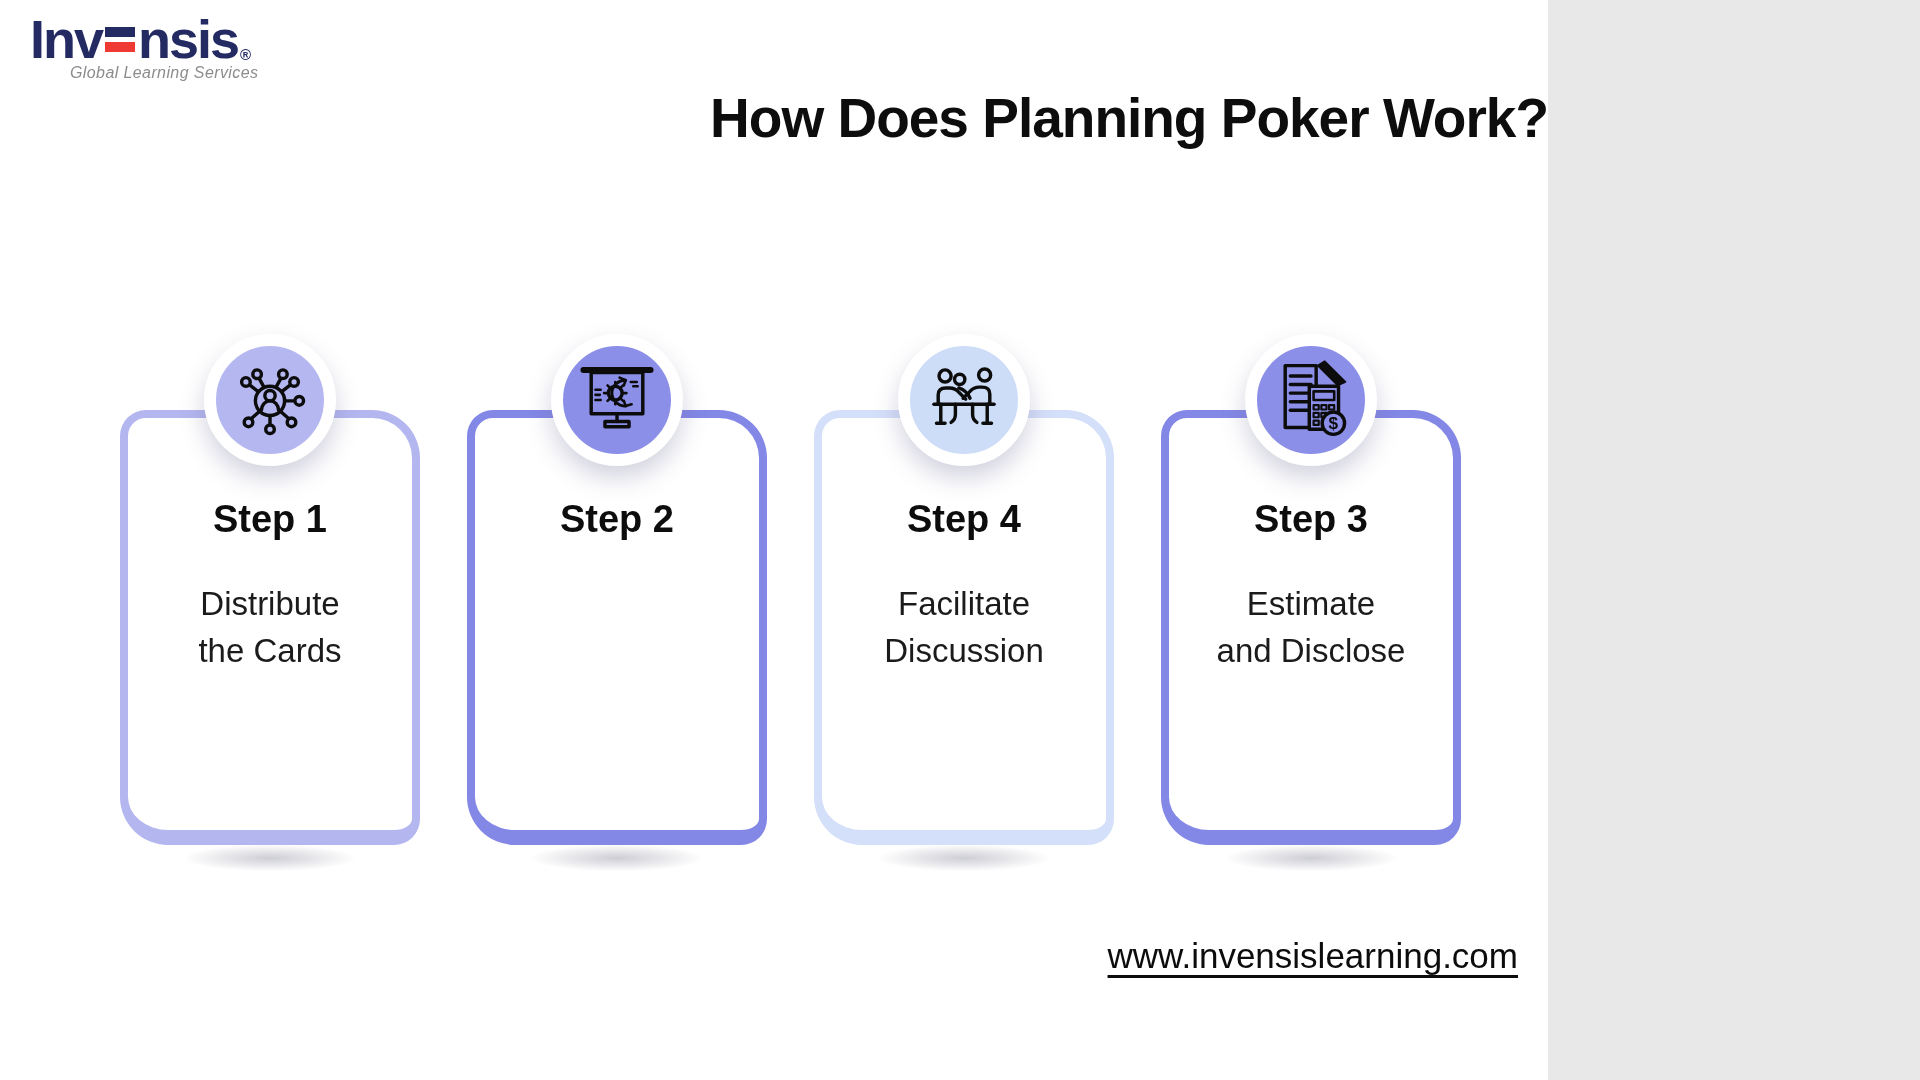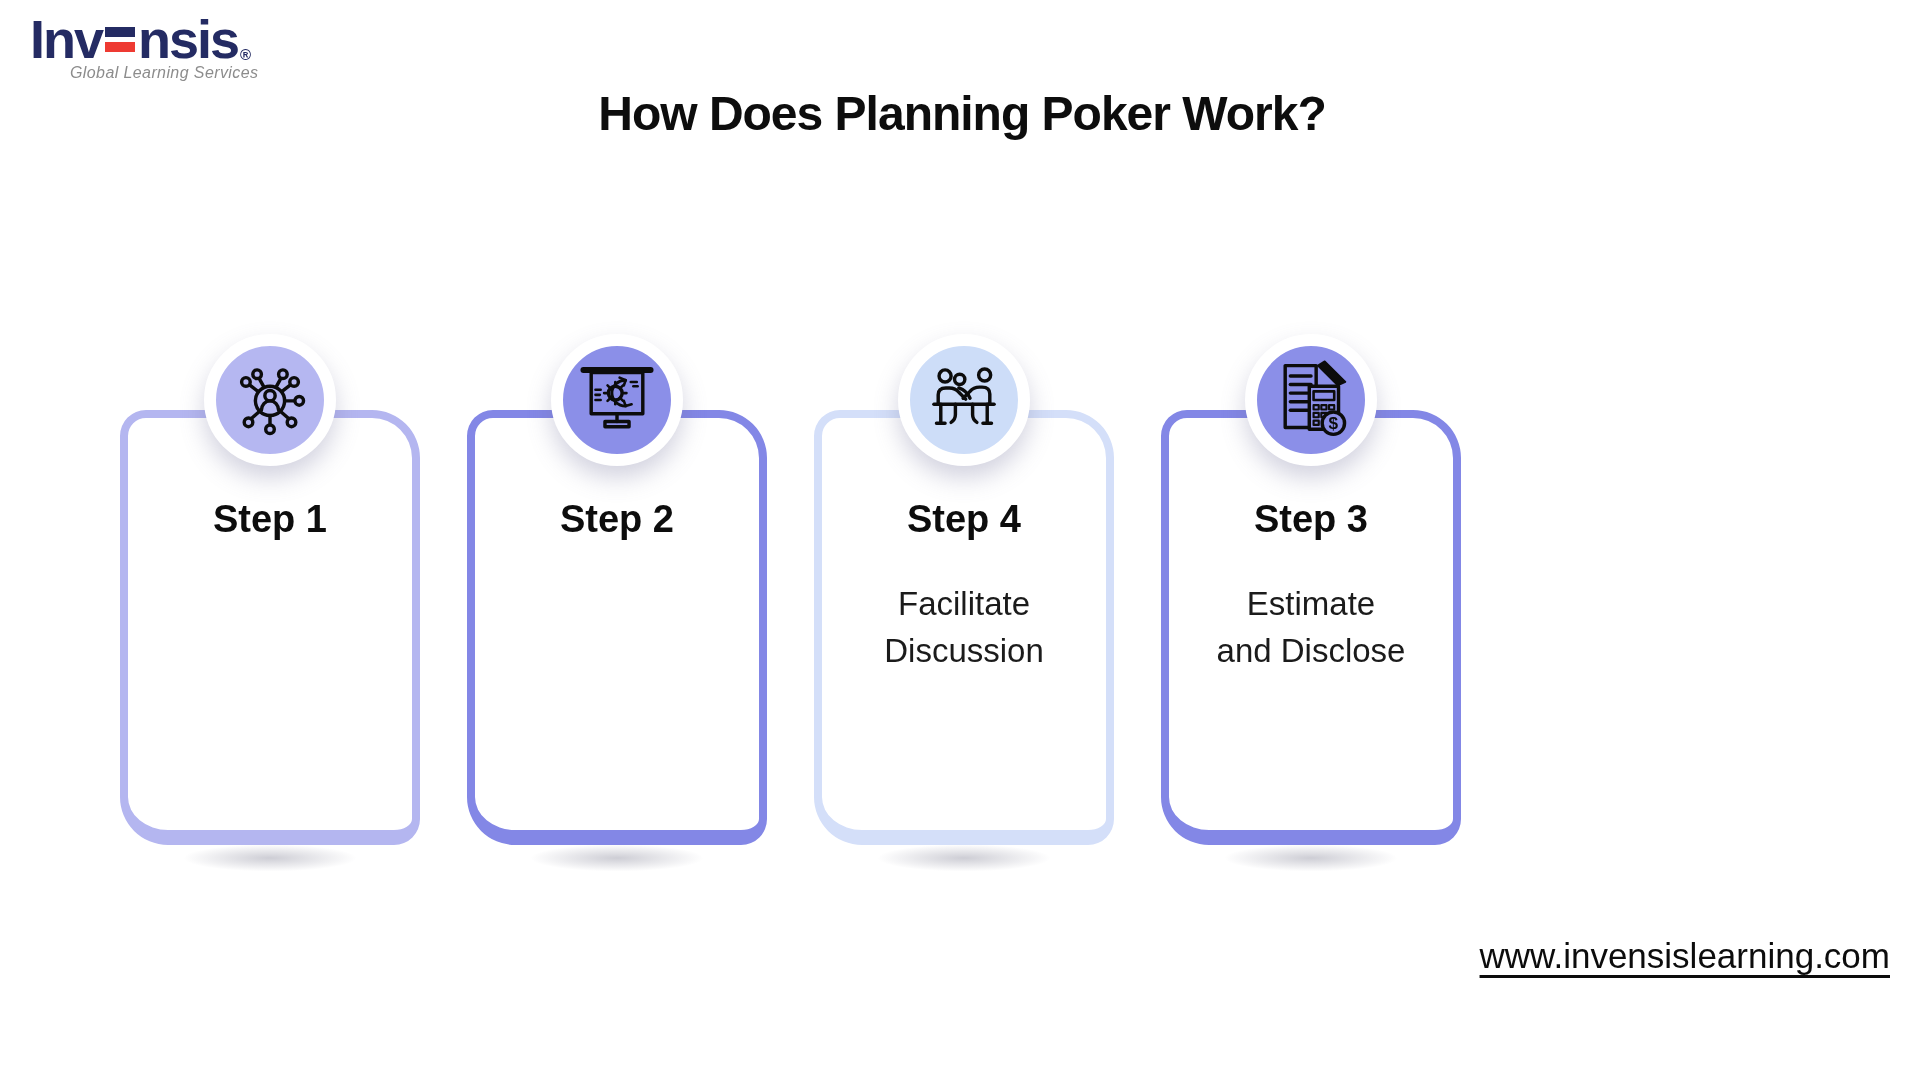--- a/index.html
+++ b/index.html
@@ -1,35 +1,35 @@
 <!DOCTYPE html>
 <html><head>
 <meta charset="utf-8">
 <style>
   * { margin:0; padding:0; box-sizing:border-box; }
   body { background:#e8e8e8; }
   .stage {
-    position:relative; width:1920px; height:1080px; background:#ffffff;
+    position:relative; width:1548px; height:1080px; background:#ffffff;
     overflow:hidden; font-family:"Liberation Sans", sans-serif;
   }
 
   
   .logo { position:absolute; left:30px; top:12px; --navy:#242b63; --red:#ee3a32; }
   .logo-row { display:flex; align-items:flex-start; }
   .logo-text { font-size:54px; font-weight:700; color:var(--navy); letter-spacing:-2px; line-height:1; }
   .ebars { display:inline-block; position:relative; width:30px; height:44px; margin:0 3px; vertical-align:bottom; }
   .ebars .b1 { position:absolute; left:0; top:15px;  width:30px; height:10px; background:var(--navy); }
   .ebars .b2 { position:absolute; left:0; top:30px; width:30px; height:10px; background:var(--red); }
   .regmark { font-size:15px; font-weight:700; color:var(--navy); margin-top:34px; margin-left:2px; }
   .tagline { font-size:16px; font-style:italic; color:#8c8c8c; letter-spacing:0.4px; margin-top:-2px; margin-left:40px; }
 
   
   .title {
-    position:absolute; left:4px; right:0; top:86px; text-align:center;
-    font-size:48px; font-weight:800; letter-spacing:-1px; color:#0d0d0d;
+    position:absolute; left:4px; right:0; top:86px; text-align:right;
+    font-size:55px; font-weight:800; letter-spacing:-1px; color:#0d0d0d;
   }
 
   
   .cards { position:absolute; left:120px; top:410px; display:flex; gap:47px; }
   .card {
     position:relative; width:300px; height:435px; background:#fff;
     border-style:solid; border-color:var(--accent);
     border-width:8px 8px 15px 8px;
     border-radius:26px 48px 26px 48px;
   }
@@ -103,20 +103,24 @@
             <path d="M63,64 L71,71"></path>
               <circle cx="75" cy="76" r="5"></circle>
             <path d="M50,68 L50,78"></path>
               <circle cx="50" cy="84" r="5"></circle>
             <path d="M37,64 L29,71"></path>
               <circle cx="25" cy="76" r="5"></circle>
           </g>
         </svg>
       </div>
       <div class="step-label">Step 1</div>
+      <div class="step-desc">
+        <span>Distribute</span><br>
+        <span>the Cards</span>
+      </div>
     </div>
 
     <div class="card" style="--accent: #8387e6; --circle: #8b8fe8;">
       <div class="badge">
         <svg viewBox="0 0 100 100">
           <g class="ic">
             <line x1="11" y1="15" x2="89" y2="15" stroke-width="7"></line>
             <rect x="20" y="18" width="60" height="48"></rect>
             <line x1="50" y1="66" x2="50" y2="75"></line>
             <rect x="36" y="75" width="28" height="6"></rect>

